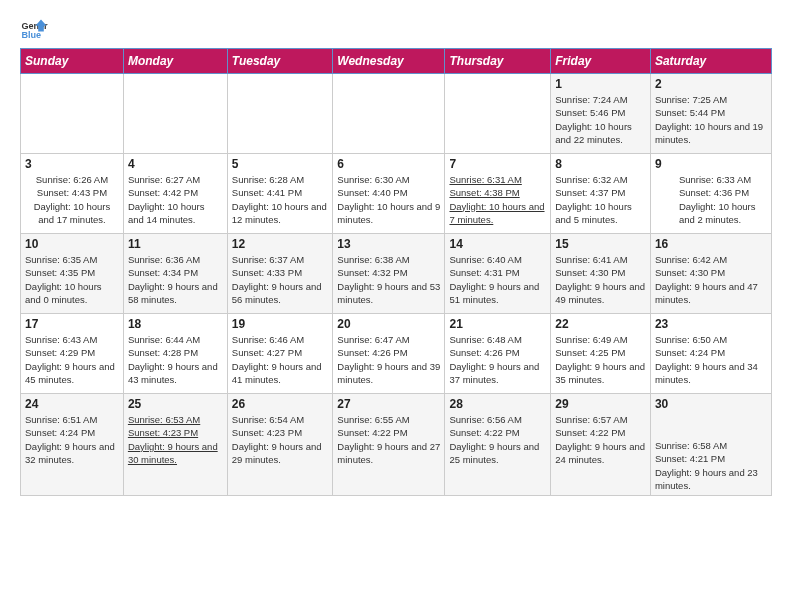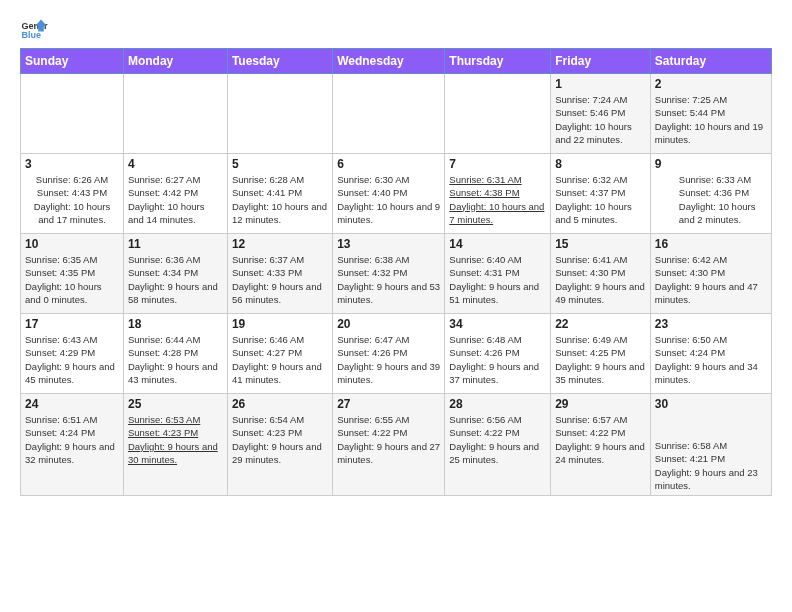--- a/index.html
+++ b/index.html
@@ -41,27 +41,28 @@
     .subtitle {
       font-size: 15px;
       color: #555;
     }
     table {
       width: 100%;
       border-collapse: collapse;
       font-size: 10.5px;
     }
     thead tr th {
-      background-color: #8b5cf6;
+      background-color: #be185d;
       color: #fff;
       padding: 5px 4px;
       text-align: left;
       font-size: 12px;
       font-weight: bold;
       border: 1px solid #6090cc;
+      font-style: italic;
     }
     tbody tr td {
       border: 1px solid #ccc;
       vertical-align: top;
       padding: 3px 4px;
       height: 80px;
       background: #fff;
     }
     tbody tr:nth-child(odd) td {
       background: #f5f5f5;
@@ -240,21 +241,21 @@
 Sunset: 4:27 PM
 Daylight: 9 hours and 41 minutes.</div>
           </td>
           <td>
             <span class="day-num">20</span>
             <div class="day-info" style="white-space: pre-line;">Sunrise: 6:47 AM
 Sunset: 4:26 PM
 Daylight: 9 hours and 39 minutes.</div>
           </td>
           <td>
-            <span class="day-num">34</span>
+            <span class="day-num">21</span>
             <div class="day-info" style="white-space: pre-line;">Sunrise: 6:48 AM
 Sunset: 4:26 PM
 Daylight: 9 hours and 37 minutes.</div>
           </td>
           <td>
             <span class="day-num">22</span>
             <div class="day-info" style="white-space: pre-line;">Sunrise: 6:49 AM
 Sunset: 4:25 PM
 Daylight: 9 hours and 35 minutes.</div>
           </td>

